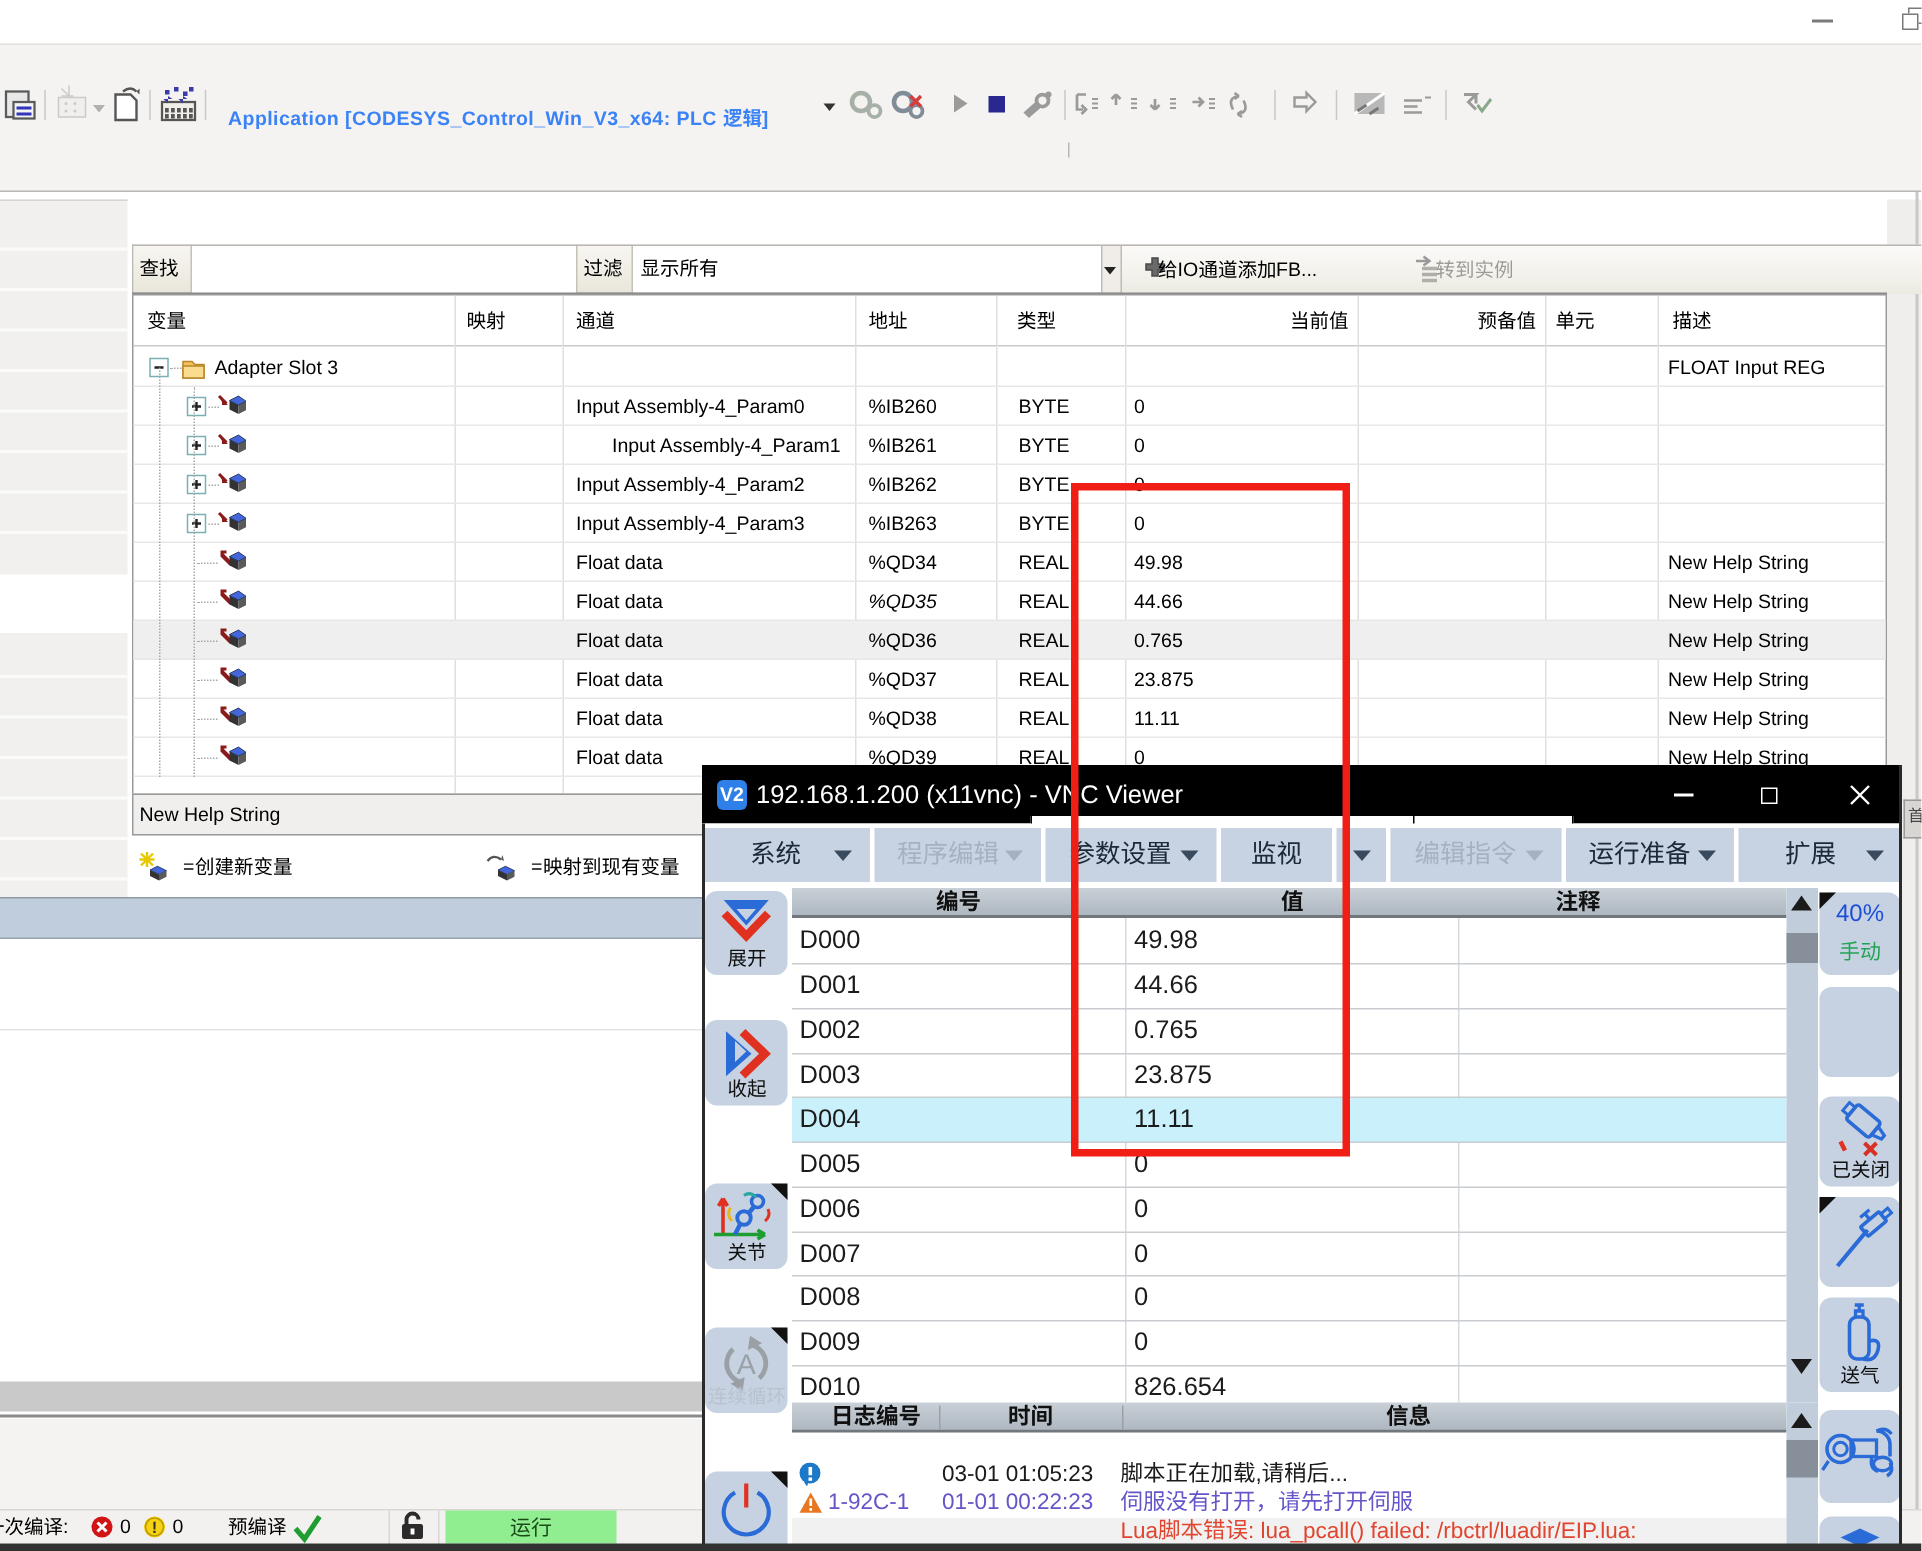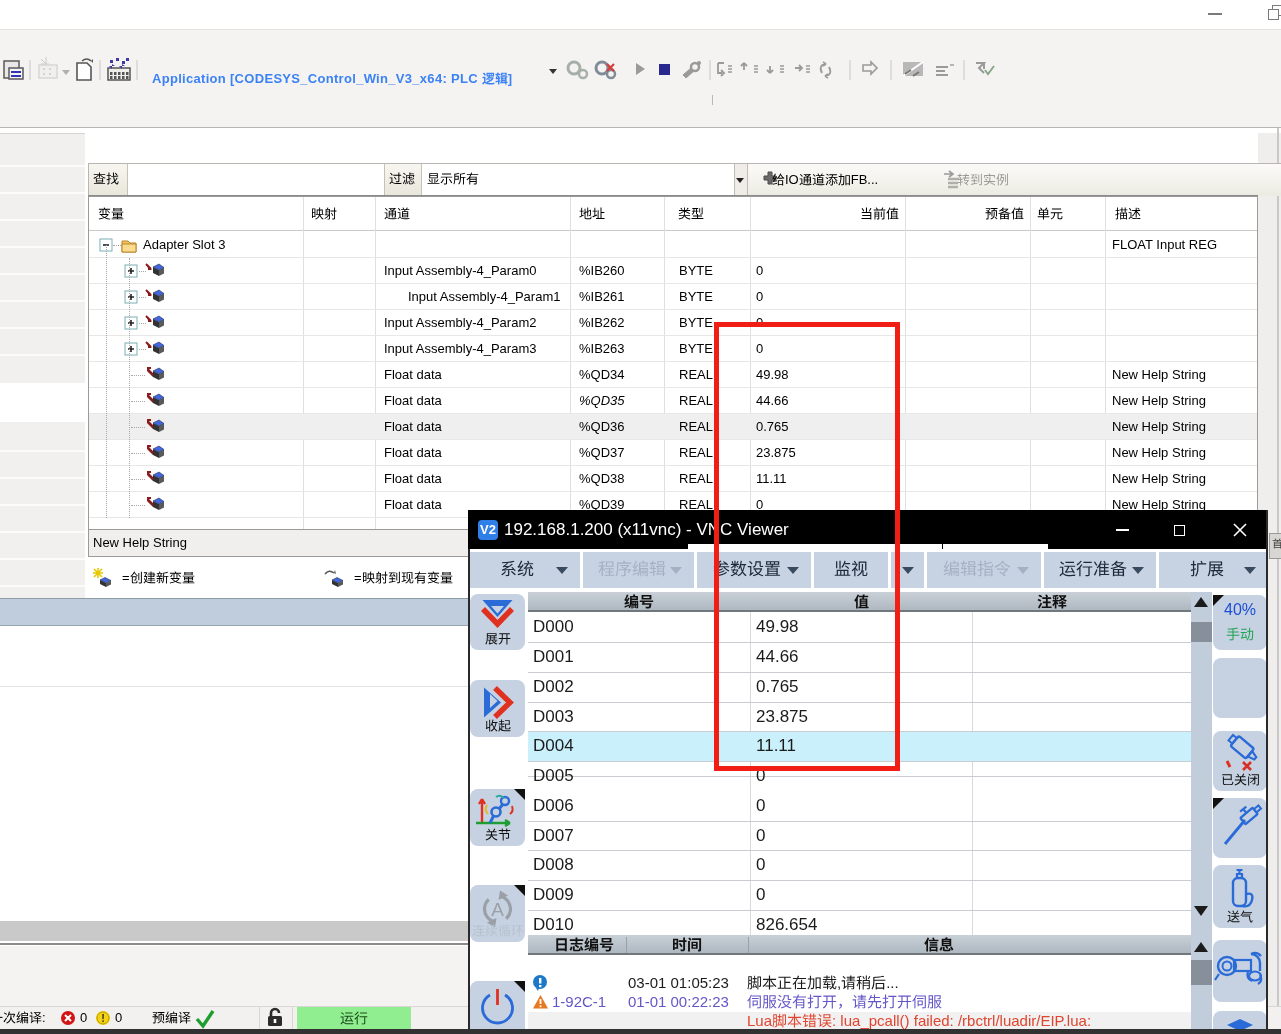--- a/index.html
+++ b/index.html
@@ -853,21 +853,21 @@
         <span class="abs" style="left:228px;top:4px;">0.765</span>
       </div>
     <div class="vrow" style="top:111px;height:29px;">
         <span class="abs" style="left:5px;top:4px;">D003</span>
         <span class="abs" style="left:228px;top:4px;">23.875</span>
       </div>
     <div class="vrow" style="top:140px;height:30px;background:#c9f0fb;">
         <span class="abs" style="left:5px;top:4px;">D004</span>
         <span class="abs" style="left:228px;top:4px;">11.11</span>
       </div>
-    <div class="vrow" style="top:170px;height:15px;">
+    <div class="vrow" style="top:170px;height:30px;">
         <span class="abs" style="left:5px;top:4px;">D005</span>
         <span class="abs" style="left:228px;top:4px;">0</span>
       </div>
     <div class="vrow" style="top:200px;height:30px;">
         <span class="abs" style="left:5px;top:4px;">D006</span>
         <span class="abs" style="left:228px;top:4px;">0</span>
       </div>
     <div class="vrow" style="top:230px;height:29px;">
         <span class="abs" style="left:5px;top:4px;">D007</span>
         <span class="abs" style="left:228px;top:4px;">0</span>

